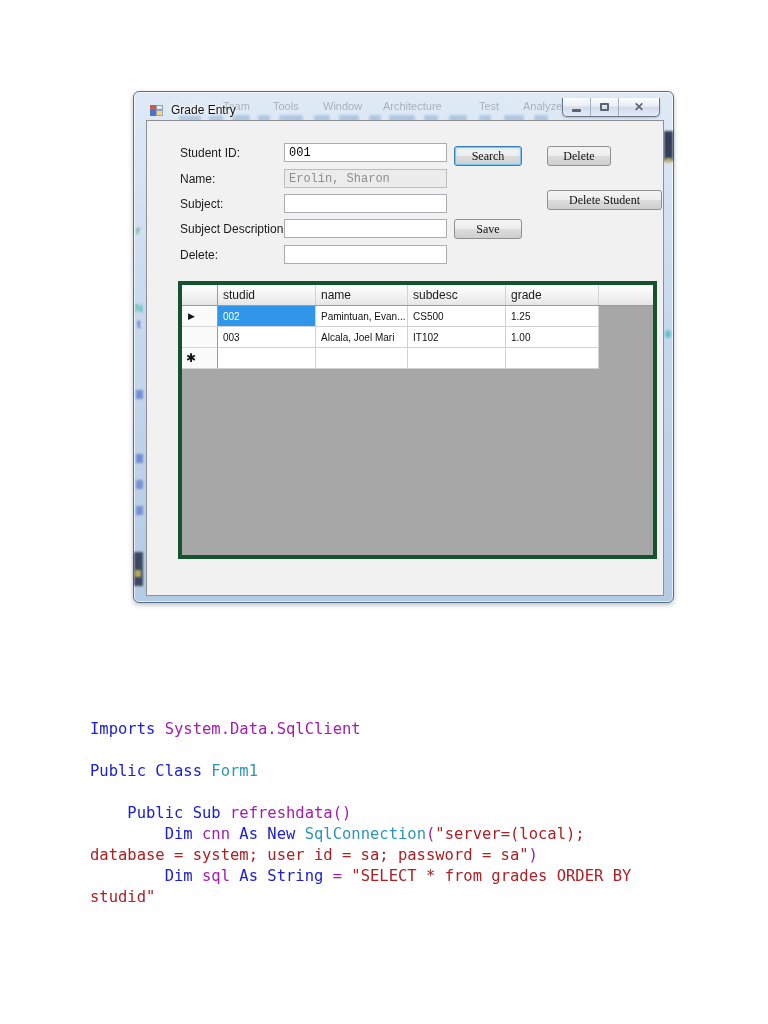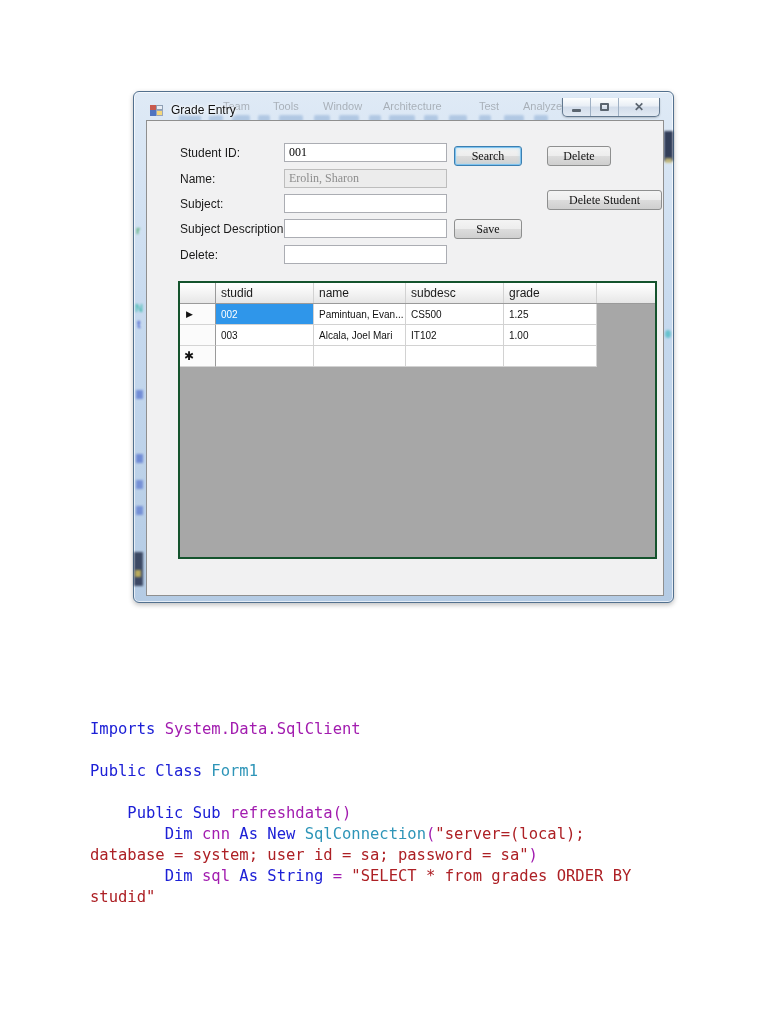--- a/index.html
+++ b/index.html
@@ -34,31 +34,31 @@
 
   
   .artifact { position:absolute; filter:blur(.8px); opacity:.8; font-size:11px; font-weight:bold; }
 
   
   .client { position:absolute; left:12px; top:28px; width:518px; height:476px;
     background:#f1f1f2; border:1px solid #8f8f8f; }
 
   .fld-label { position:absolute; left:33px; font-size:12px; color:#1a1a1a; line-height:19px; }
   .textbox { position:absolute; left:137px; width:163px; height:19px; border:1px solid #abadb3;
-    background:#fff; font-family:Liberation Serif, serif; font-size:12px; color:#000; padding:0 4px; }
+    background:#fff; font-family:Liberation Mono, monospace; font-size:12px; color:#000; padding:0 4px; }
   .textbox.disabled { background:#ececec; border-color:#bdbdbd; color:#8d8d8d; }
 
   .btn { position:absolute; height:20px; border:1px solid #8e8f8f; border-radius:3px;
     background:linear-gradient(180deg,#f4f4f4 0%,#ededed 48%,#dcdcdc 52%,#cfcfcf 100%);
     font-family:Liberation Serif, serif; font-size:12px; color:#111; text-align:center; }
   .btn.focused { border-color:#3c7fb1; box-shadow:inset 0 0 0 1px #7ec3ef, inset 0 0 4px #a9dcf5; }
 
   
   .grid { position:absolute; left:31px; top:160px; width:479px; height:278px;
-    border:2px solid #14532d; background:#a7a7a7; overflow:hidden; }
+    border:4px solid #14532d; background:#a7a7a7; overflow:hidden; }
   .g-row { display:flex; height:21px; }
   .g-rowhdr { width:36px; background:#fbfbfb; border-right:1px solid #9a9a9a; border-bottom:1px solid #d4d4d4;
     display:flex; align-items:center; font-size:10px; color:#111; padding-left:6px; }
   .g-hdr { background:linear-gradient(180deg,#ffffff,#f1f1f1 60%,#e6e6e6); border-bottom:1px solid #9a9a9a; }
   .g-hdr .g-cell { background:transparent; border-bottom:none; font-size:12px; color:#1a1a1a; }
   .g-hdr .g-rowhdr { background:transparent; border-bottom:none; }
   .g-cell { border-right:1px solid #d2d2d2; border-bottom:1px solid #d2d2d2; background:#fff;
     font-size:10px; color:#111; display:flex; align-items:center; padding-left:5px;
     white-space:nowrap; overflow:hidden; }
   .g-cell.c0 { width:98px; } .g-cell.c1 { width:92px; } .g-cell.c2 { width:98px; } .g-cell.c3 { width:93px; }

